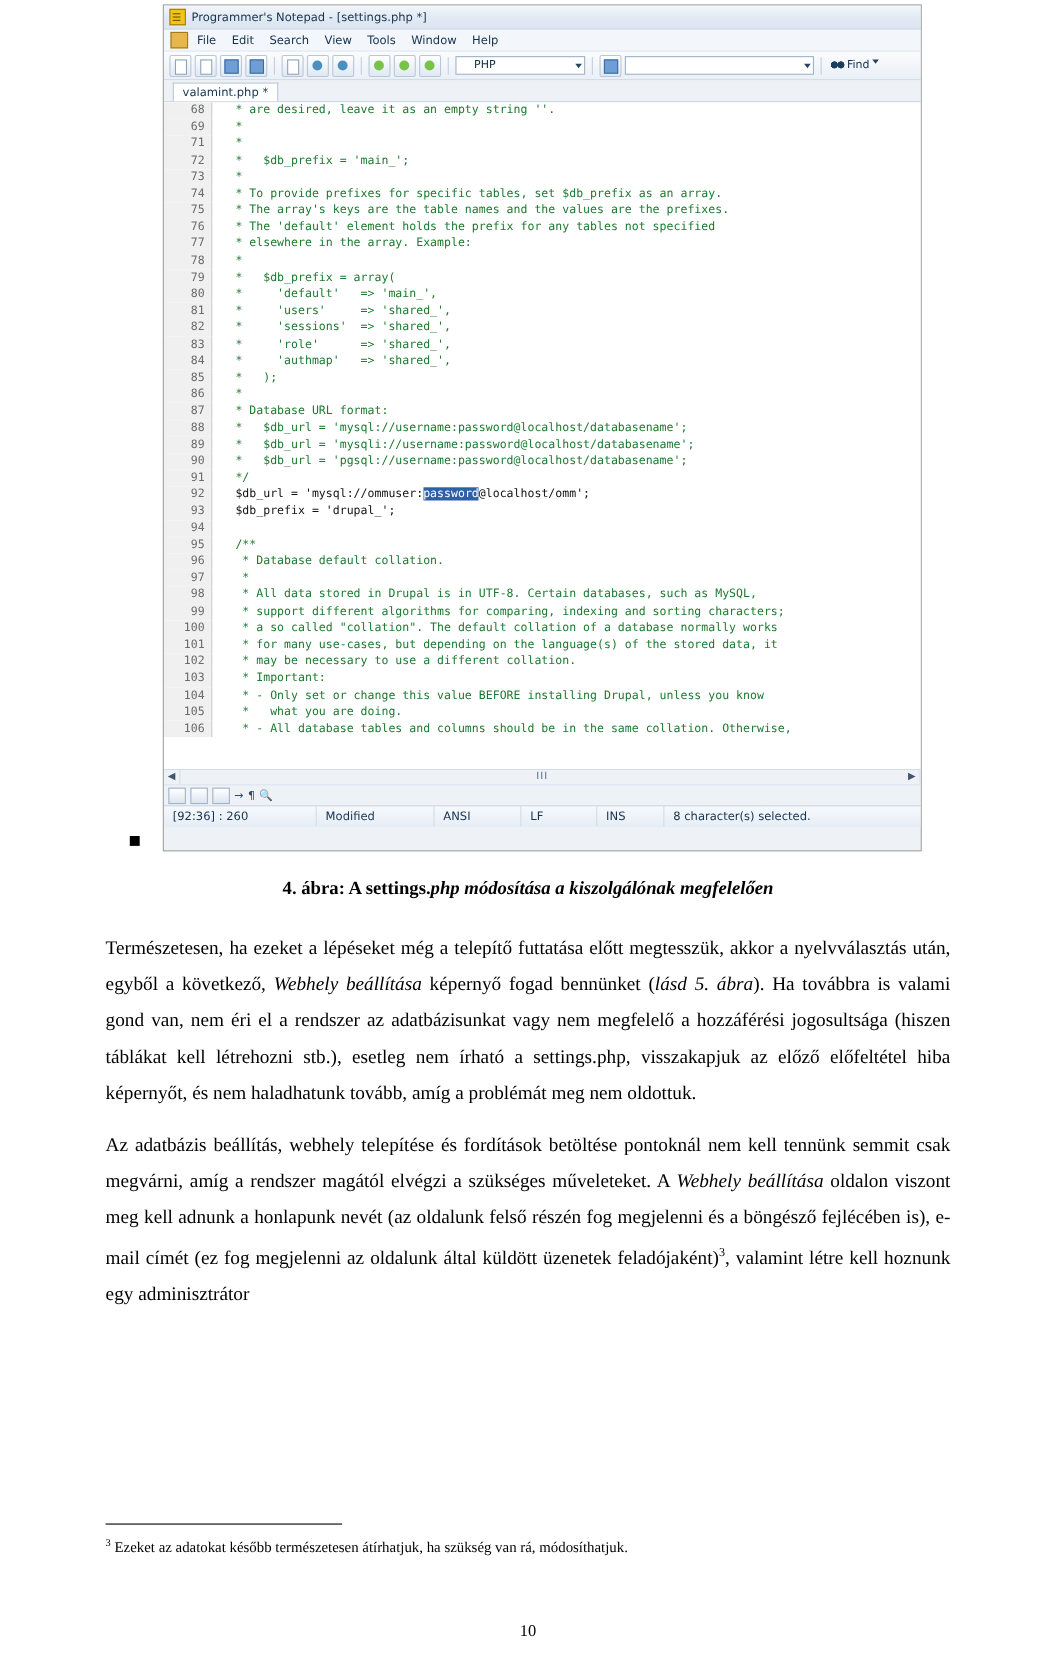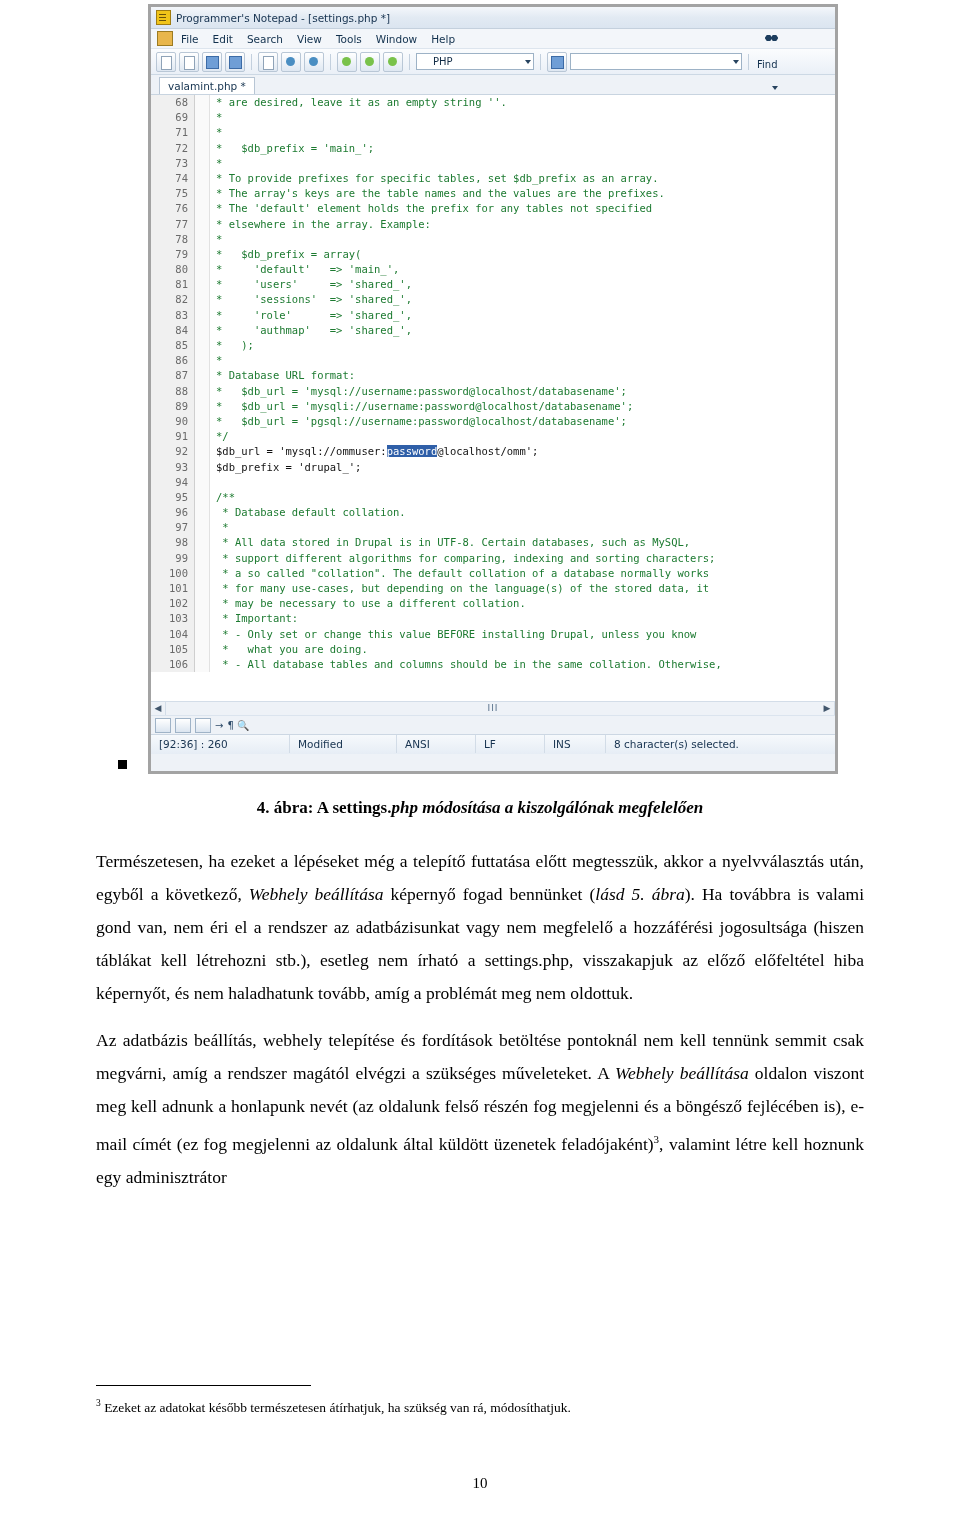--- a/index.html
+++ b/index.html
@@ -16,21 +16,21 @@
     overflow: hidden;
   }
 
   
   .screenshot {
     position: absolute;
     left: 148px;
     top: 4px;
     width: 690px;
     height: 770px;
-    border: 3px solid #a3a3a3;
+    border: 1px solid #a3a3a3;
     background: #eef2f7;
     font-family: "DejaVu Sans", sans-serif;
     box-sizing: border-box;
     overflow: hidden;
   }
   .titlebar {
     height: 22px;
     background: linear-gradient(to bottom, #f4f7fb 0%, #e2eaf3 50%, #dbe5f0 100%);
     border-bottom: 1px solid #c4d0dd;
     display: flex;
@@ -149,26 +149,25 @@
     transform: translateY(-50%);
     width: 0; height: 0;
     border-left: 3.5px solid transparent;
     border-right: 3.5px solid transparent;
     border-top: 4px solid #27435f;
   }
   .combo.lang { width: 118px; padding-left: 16px; }
   .combo.wide { width: 172px; }
   .find-box {
     display: flex;
-    align-items: flex-end;
+    align-items: flex-start;
     font-size: 10px;
     color: #12304e;
-    gap: 16px;
+    gap: 2px;
     margin-left: 2px;
-    flex-direction: column;
   }
   .bino {
     width: 13px; height: 10px;
     background:
       radial-gradient(circle at 3.5px 5px, #1c3d5e 0 3px, transparent 3.5px),
       radial-gradient(circle at 9.5px 5px, #1c3d5e 0 3px, transparent 3.5px);
   }
 
   .tabstrip {
     height: 20px;
@@ -197,20 +196,21 @@
     position: relative;
     overflow: hidden;
     font-family: "DejaVu Sans Mono", monospace;
     font-size: 10.5px;
   }
   .code-row {
     display: flex;
     height: 15.2px;
     line-height: 15.2px;
     white-space: pre;
+    align-items: flex-end;
   }
   .gutter {
     width: 44px;
     min-width: 44px;
     text-align: right;
     padding-right: 6px;
     box-sizing: border-box;
     color: #6a6a6a;
     background: #f0f0f0;
     border-right: 1px solid #cfcfcf;

